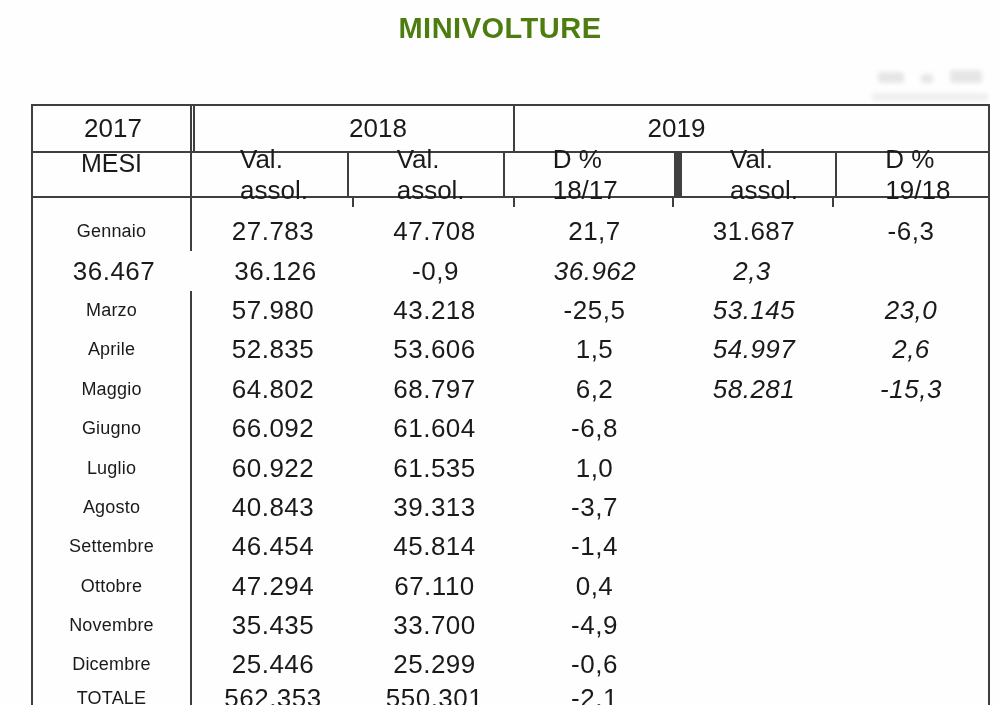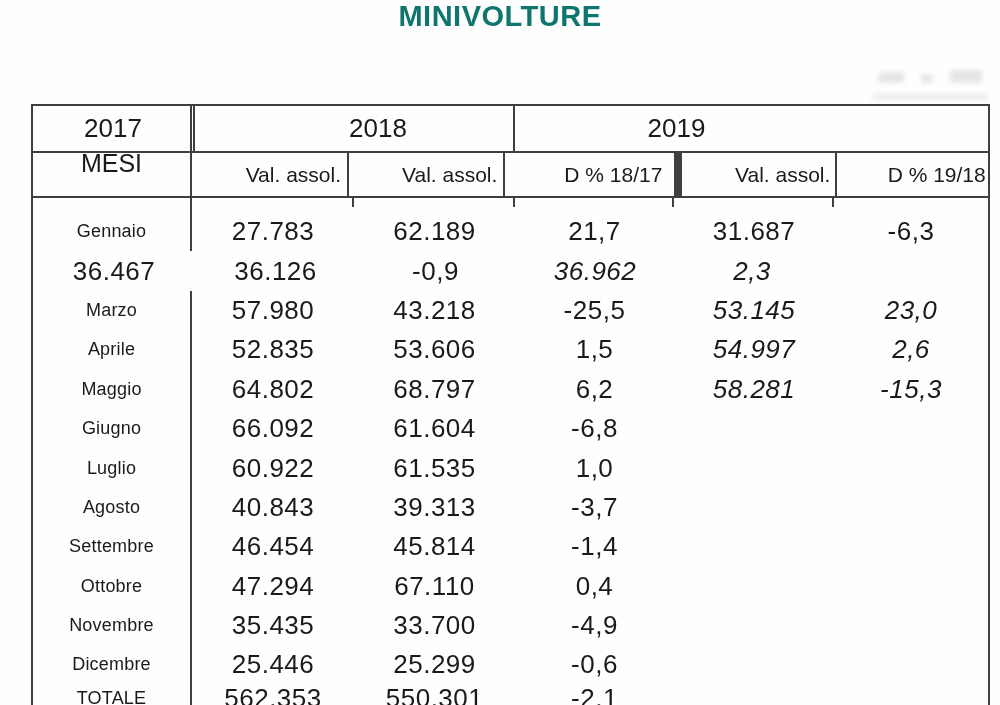--- a/index.html
+++ b/index.html
@@ -1,43 +1,43 @@
 <!DOCTYPE html>
 <html><head>
 <meta charset="utf-8">
 <style>
   html,body{margin:0;padding:0;background:#fff;}
   .page{
     position:relative;width:1000px;height:705px;background:#fefefe;overflow:hidden;
     font-family:"Liberation Sans",sans-serif;color:#1a1a1a;
   }
   .title{
-    position:absolute;top:0;left:0;width:100%;text-align:center;
-    font-size:29px;font-weight:bold;letter-spacing:.5px;color:#0f766e;
+    position:absolute;top:12px;left:0;width:100%;text-align:center;
+    font-size:29px;font-weight:bold;letter-spacing:.5px;color:#4d7c0f;
   }
   
   .smudge{position:absolute;background:#c9c9c9;opacity:.45;filter:blur(2px);border-radius:3px;}
   .smudge.s4{opacity:.28;}
   
   .table-box{
     position:absolute;left:31px;top:104px;width:959px;height:601px;
     border:2px solid #3f3f3f;border-bottom:none;box-sizing:border-box;overflow:hidden;
   }
   .header{position:relative;height:92px;border-bottom:2px solid #3f3f3f;box-sizing:border-box;}
   .mesi-cell{
     position:absolute;left:0;top:0;width:159px;height:114px;border-right:2px solid #3f3f3f;
     box-sizing:border-box;display:flex;align-items:center;justify-content:center;font-size:25px;
   }
   .hrow1{height:47px;border-bottom:2px solid #3f3f3f;display:flex;box-sizing:border-box;}
   .hy{display:flex;align-items:center;justify-content:center;font-size:26px;box-sizing:border-box;}
   .hy2017{width:162px;border-right:2px solid #3f3f3f;}
   .hy2018{width:320px;border-right:2px solid #3f3f3f;padding-left:48px;}
   .hy2019{width:314px;padding-left:9px;}
   .hrow2{margin-left:159px;height:43px;display:flex;box-sizing:border-box;}
-  .hc{display:flex;align-items:center;justify-content:center;font-size:21px;box-sizing:border-box;margin-left:48px;}
+  .hc{display:flex;align-items:center;justify-content:center;font-size:26px;box-sizing:border-box;margin-left:48px;}
   .hc.w1{width:162px;border-right:2px solid #3f3f3f;}
   .hc.w2{width:161px;border-right:2px solid #3f3f3f;}
   .hc.w3{width:190px;border-right:8px solid #404040;}
   .hc.w4{width:160px;border-right:2px solid #3f3f3f;}
   .hc.w5{width:154px;}
   .stub{position:absolute;width:2px;height:9px;top:92px;background:#3f3f3f;}
   .body{padding-top:14px;}
   .row{display:flex;height:39.4px;align-items:stretch;}
   .c{display:flex;align-items:center;justify-content:center;font-size:26px;letter-spacing:.5px;box-sizing:border-box;}
   .c1{width:159px;border-right:2px solid #3f3f3f;font-size:18px;letter-spacing:.2px;}
@@ -78,21 +78,21 @@
     <div class="stub" style="left:319px;"></div>
     <div class="stub" style="left:480px;"></div>
     <div class="stub" style="left:639px;"></div>
     <div class="stub" style="left:799px;"></div>
 
     <div class="body">
 
       <div class="row">
         <div class="c c1">Gennaio</div>
         <div class="c c2">27.783</div>
-        <div class="c c3">62.189</div>
+        <div class="c c3">47.708</div>
         <div class="c c4">21,7</div>
         <div class="c c5">31.687</div>
         <div class="c c6">-6,3</div>
       </div>
 
       <div class="row">
         <div class="c c2">36.467</div>
         <div class="c c3">36.126</div>
         <div class="c c4">-0,9</div>
         <div class="c c5 it">36.962</div>

